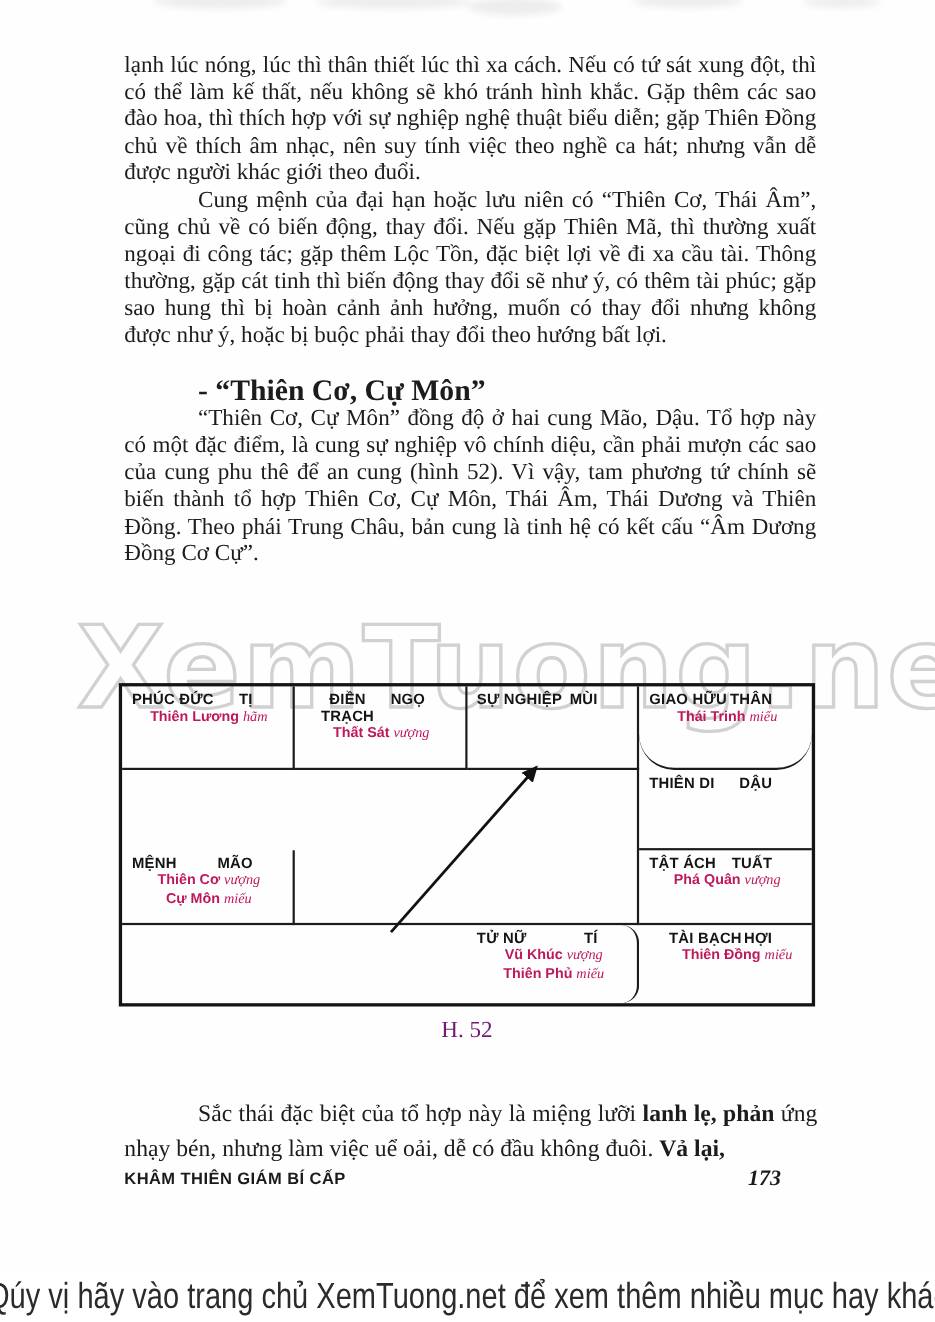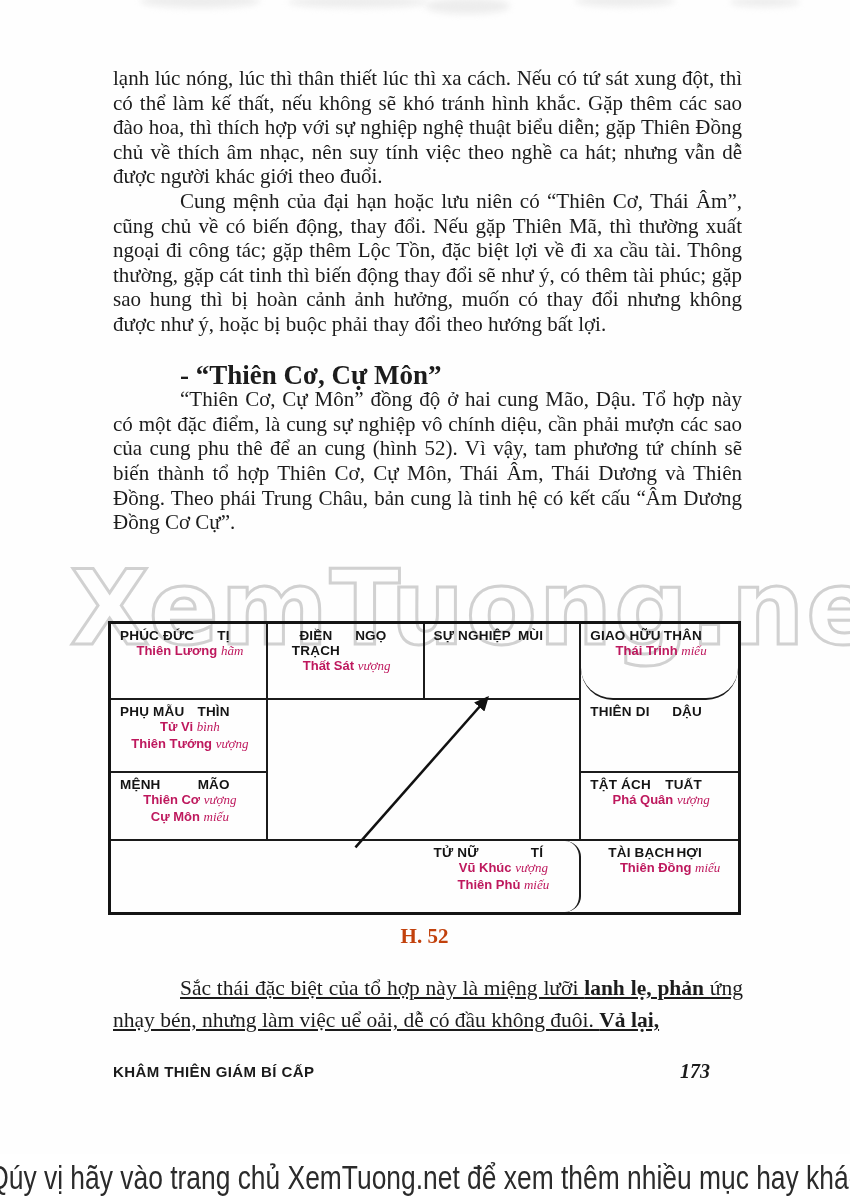--- a/index.html
+++ b/index.html
@@ -26,21 +26,21 @@
     font-family:"DejaVu Sans", sans-serif;
     font-size:103px;font-weight:bold;letter-spacing:2px;
     color:transparent;
     -webkit-text-stroke:3px rgba(185,185,185,.65);
     text-stroke:3px rgba(185,185,185,.65);
     white-space:nowrap;
     z-index:0;
   }
 
   .content{
-    position:absolute;left:113px;top:66px;width:629px;
+    position:absolute;left:113px;top:46px;width:629px;
     font-size:21px;line-height:24.6px;
     text-align:justify;
     z-index:1;
   }
   .content p{margin:0;}
   .para-indent{text-indent:67px;}
   .section-heading{
     font-weight:bold;
     padding-left:67px;
     margin-top:26px !important;
@@ -86,28 +86,27 @@
   .c-menh{grid-area:3/1/4/2;}
   .c-tatach{grid-area:3/4/4/5;}
   .c-huynhde{grid-area:4/1/5/2;}
   .c-phuthe{grid-area:4/2/5/3;}
   .c-tunu{grid-area:4/3/5/4;border-radius:16px;}
   .c-taibach{grid-area:4/4/5/5;margin-left:18px;}
   .arrow-svg{position:absolute;left:0;top:0;width:100%;height:100%;z-index:2;pointer-events:none;}
 
   .fig-caption{
     position:absolute;left:108px;top:924px;width:633px;
-    text-align:center;font-size:21px;font-weight:bold;color:#c2410c;
+    text-align:center;font-size:21px;font-weight:normal;color:#701a75;
     z-index:1;
   }
   .post-para{
-    position:absolute;left:113px;top:972px;width:630px;
+    position:absolute;left:113px;top:996px;width:630px;
     font-size:21.5px;line-height:32px;text-align:justify;
     z-index:1;
-    text-decoration:underline;
   }
   .post-para p{margin:0;text-indent:67px;}
   .post-para b{font-weight:bold;}
 
   .footer{
     position:absolute;left:113px;top:1060px;width:629px;
     display:flex;justify-content:space-between;align-items:center;
     z-index:1;
   }
   .footer .book-title{
@@ -189,34 +188,20 @@
       <div class="cell-head">
         <span>GIAO HỮU</span>
         <span>THÂN</span>
       </div>
       <div class="star-line">
         <span class="star">Thái Trinh</span>
         <span class="status">miếu</span>
       </div>
     </div>
 
-    <div class="cell br bb c-phumau">
-      <div class="cell-head">
-        <span>PHỤ MẪU</span>
-        <span>THÌN</span>
-      </div>
-      <div class="star-line">
-        <span class="star">Tử Vi</span>
-        <span class="status">bình</span>
-      </div>
-      <div class="star-line">
-        <span class="star">Thiên Tướng</span>
-        <span class="status">vượng</span>
-      </div>
-    </div>
 
     <div class="cell br bb c-center"></div>
 
     <div class="cell bb c-thiendi">
       <div class="cell-head">
         <span>THIÊN DI</span>
         <span>DẬU</span>
       </div>
     </div>
 

